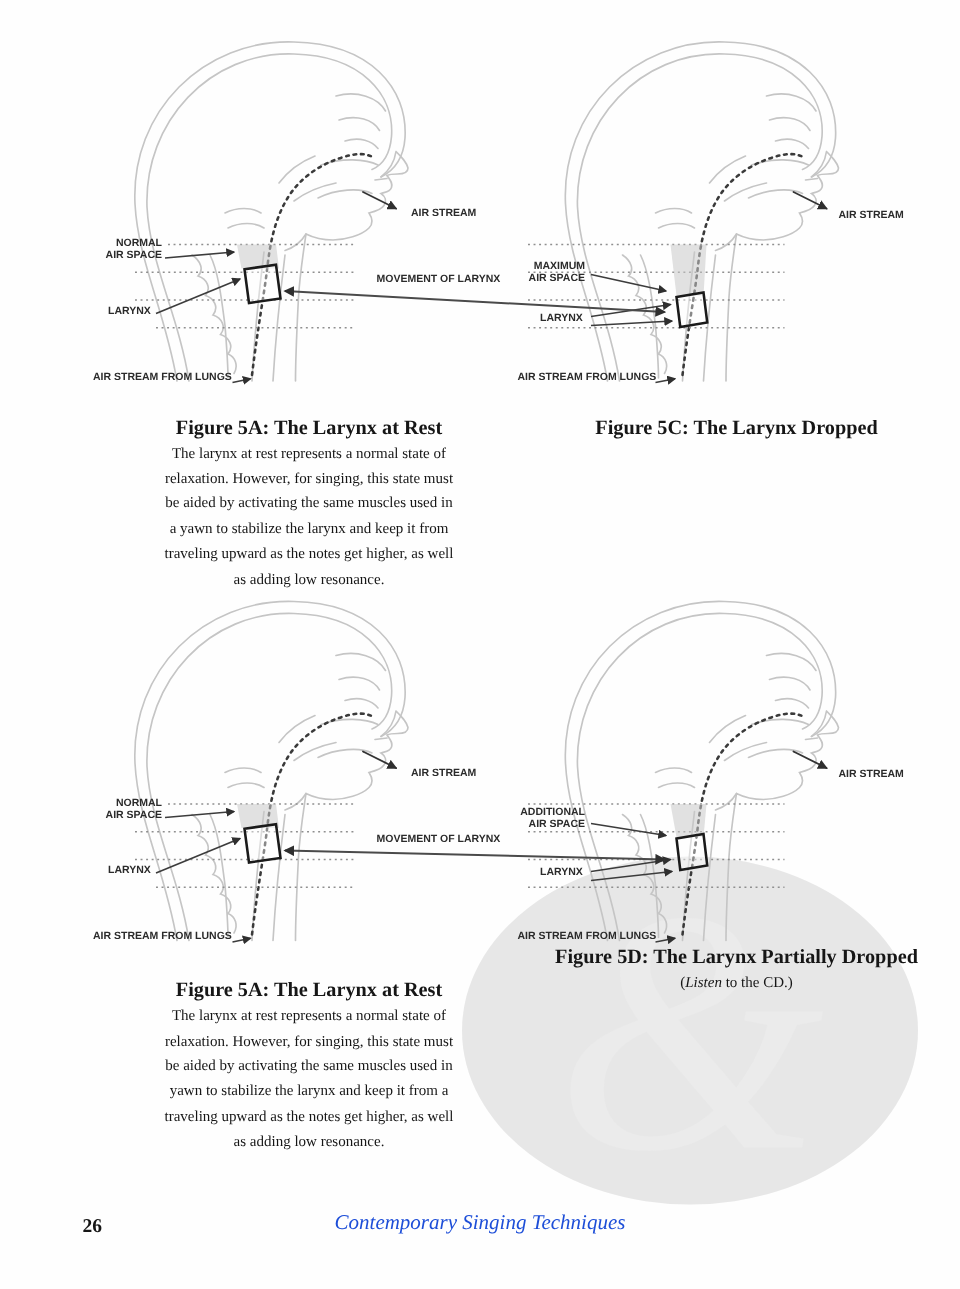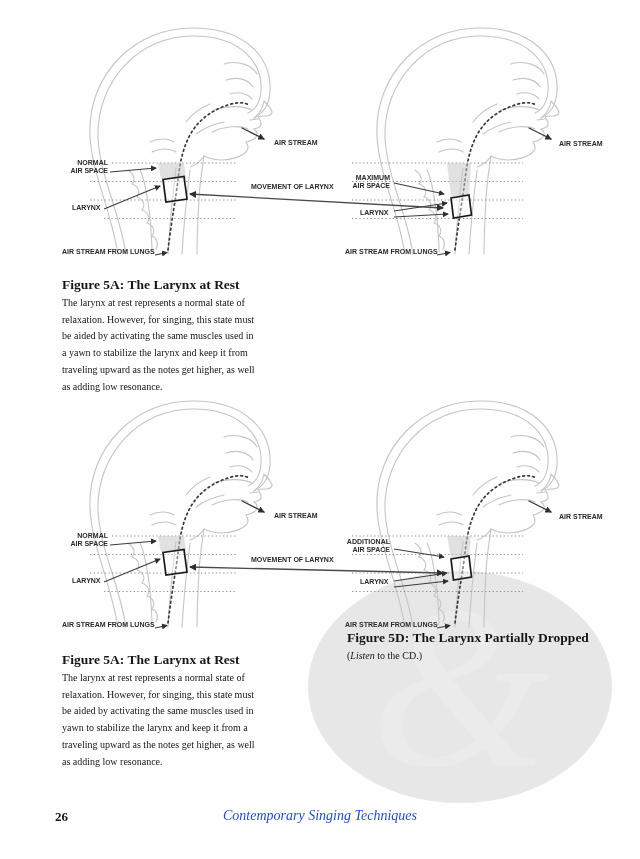--- a/index.html
+++ b/index.html
@@ -9,21 +9,21 @@
   .watermark{position:absolute;left:300px;top:540px;width:360px;height:300px;z-index:0;}
   
   .diagram-row{position:absolute;left:0;width:640px;height:270px;z-index:1;}
   #row1-art{top:2px;}
   #row2-art{top:375px;}
   .row-svg{position:absolute;left:0;top:0;}
   .dlabel{position:absolute;font-family:"Liberation Sans",sans-serif;font-weight:bold;
           font-size:7px;line-height:1.18;color:#2b2b2b;white-space:pre-line;z-index:2;}
   .dlabel.ra{text-align:right;}
   
-  .caption{position:absolute;width:288px;z-index:2;}
+  .caption{position:absolute;width:288px;z-index:2;text-align:center;}
   .caption h3{margin:0 0 1px 0;font-size:13.5px;line-height:16.8px;font-weight:bold;}
   .caption p{margin:0;font-size:10px;line-height:16.8px;white-space:pre-line;}
   .caption p.listen-line{white-space:normal;}
   #cap-0{left:62px;top:277px;}
   #cap-1{left:347px;top:277px;}
   #cap-2{left:62px;top:652px;}
   #cap-3{left:347px;top:630px;}
   
   .footer{position:absolute;left:0;top:806px;width:640px;height:24px;z-index:2;}
   .page-number{position:absolute;left:55px;top:3px;font-size:13px;font-weight:bold;
@@ -156,20 +156,21 @@
   <div class="caption" id="cap-0">
     <h3>Figure 5A: The Larynx at Rest</h3>
     <p>The larynx at rest represents a normal state of
 relaxation. However, for singing, this state must
 be aided by activating the same muscles used in
 a yawn to stabilize the larynx and keep it from
 traveling upward as the notes get higher, as well
 as adding low resonance.</p>
   </div>
   <div class="caption" id="cap-1">
+    <h3>Figure 5C: The Larynx Dropped</h3>
   </div>
   <div class="caption" id="cap-2">
     <h3>Figure 5A: The Larynx at Rest</h3>
     <p>The larynx at rest represents a normal state of
 relaxation. However, for singing, this state must
 be aided by activating the same muscles used in
 yawn to stabilize the larynx and keep it from a
 traveling upward as the notes get higher, as well
 as adding low resonance.</p>
   </div>

